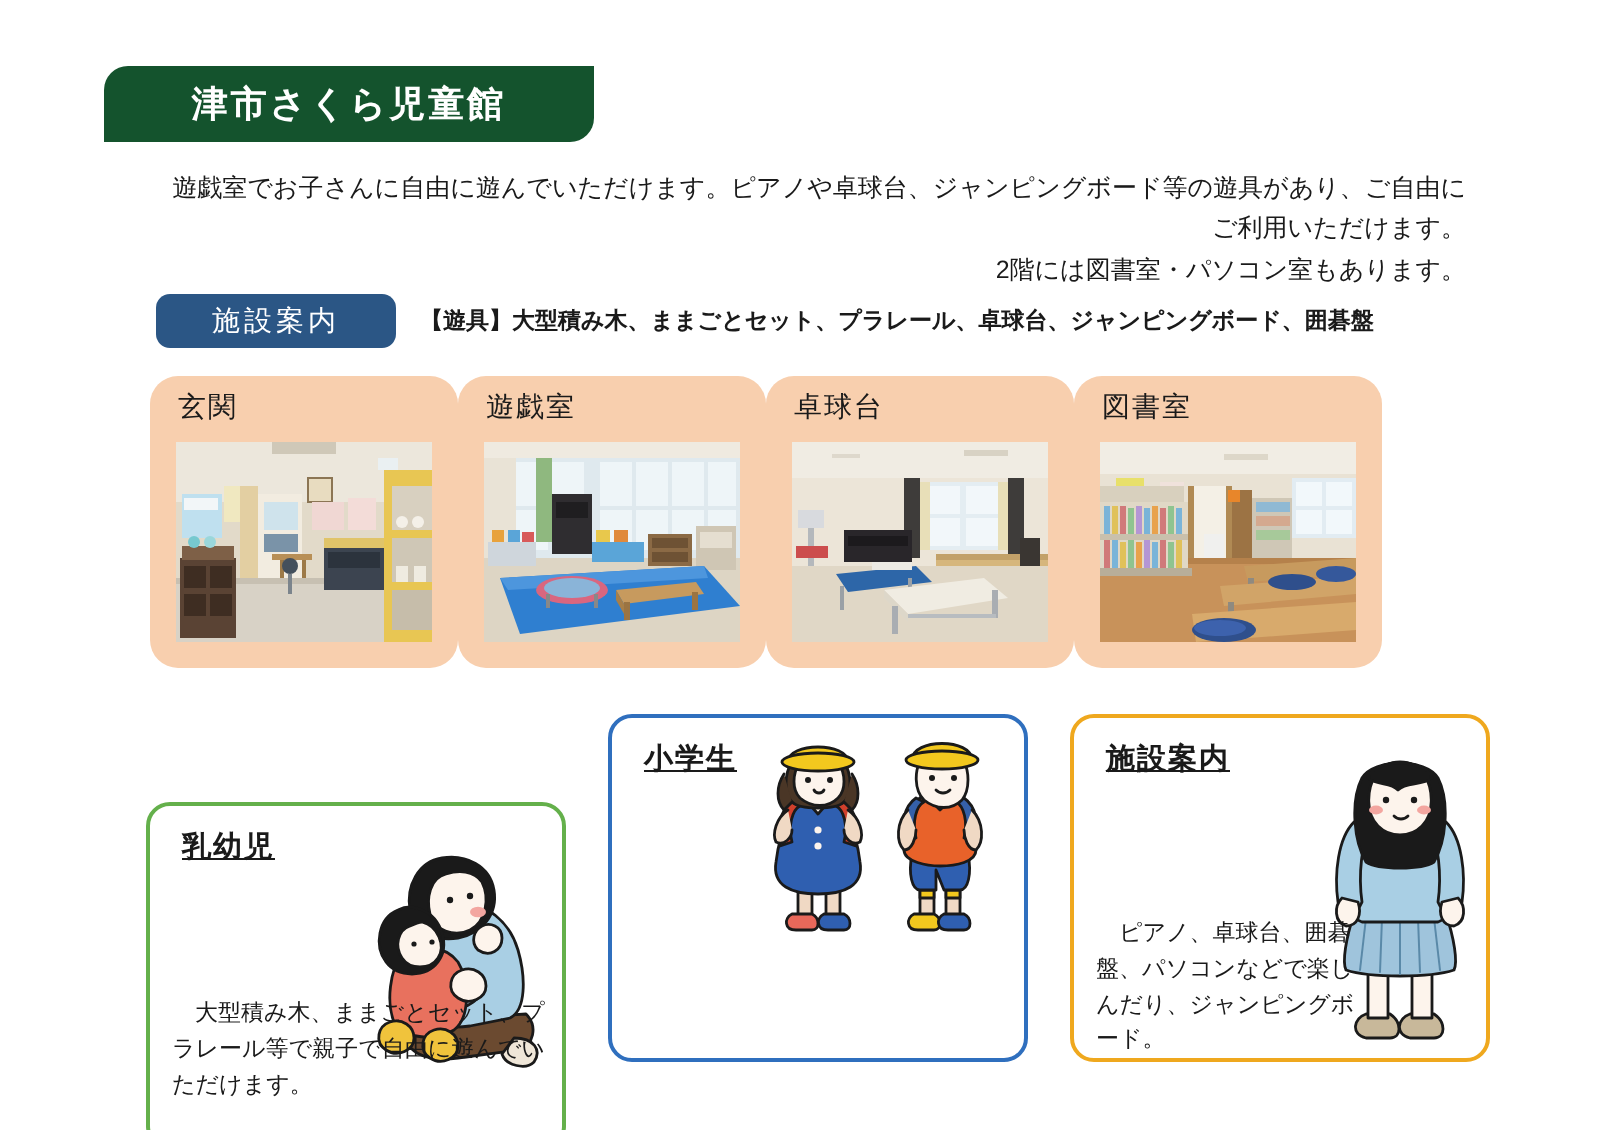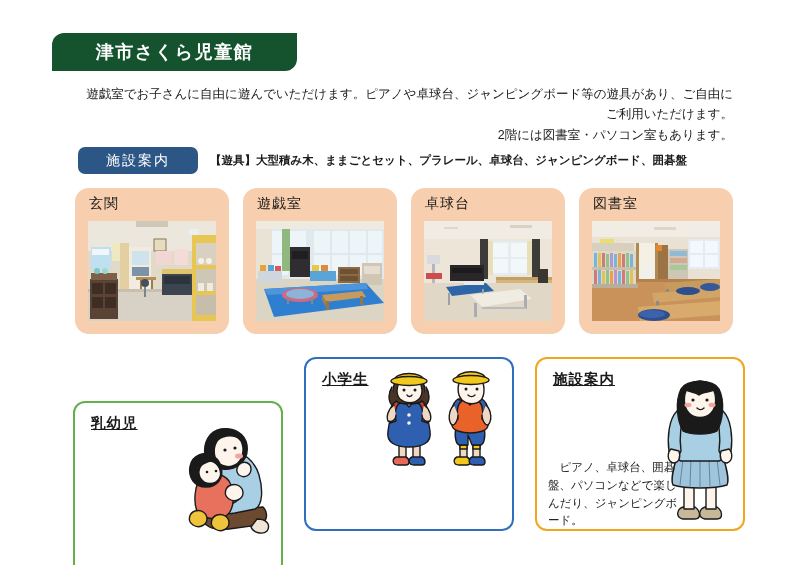--- a/index.html
+++ b/index.html
@@ -79,21 +79,20 @@
     color: #1a1a1a;
     white-space: nowrap;
   }
 
   
   #photo-cards {
     position: absolute;
     left: 75px;
     top: 188px;
     display: flex;
-    gap: 14px;
   }
   .photo-card {
     width: 154px;
     height: 146px;
     background: #f8cfae;
     border-radius: 14px;
     position: relative;
   }
   .photo-card .card-label {
     position: absolute;
@@ -466,20 +465,21 @@
           <circle cx="45" cy="56" r="1.3" fill="#1a1a1a" stroke="none"></circle>
 
           <path d="M60 70 C54 72 52 80 58 84 C64 88 72 84 72 78 C72 72 66 68 60 70 Z" fill="#fdf4ec"></path>
           <path d="M70 48 C66 50 64 56 68 60 C74 64 80 60 80 54 C80 48 74 46 70 48 Z" fill="#fdf4ec"></path>
 
           <path d="M24 96 C18 98 16 106 22 110 C28 114 36 110 36 104 C36 98 30 94 24 96 Z" fill="#f0c33c"></path>
           <path d="M46 100 C40 102 38 110 44 114 C50 118 58 114 58 108 C58 102 52 98 46 100 Z" fill="#f0c33c"></path>
         </g>
       </svg>
     </div>
+    <div class="box-body">大型積み木、ままごとセット、プラレール等で親子で自由に遊んでいただけます。</div>
   </div>
 
   <div class="audience-box" id="box-elementary" style="border-color:#2f6fbe;text-align:center;">
     <span class="box-heading">小学生</span>
     <div class="box-illustration" id="illu-elementary">
       <svg viewBox="0 0 128 108" preserveAspectRatio="xMidYMid meet">
         <g stroke="#1a1a1a" stroke-width="1.4" stroke-linejoin="round" stroke-linecap="round">
 
           <path d="M30 78 L30 92" fill="none"></path>
           <path d="M44 78 L44 92" fill="none"></path>

